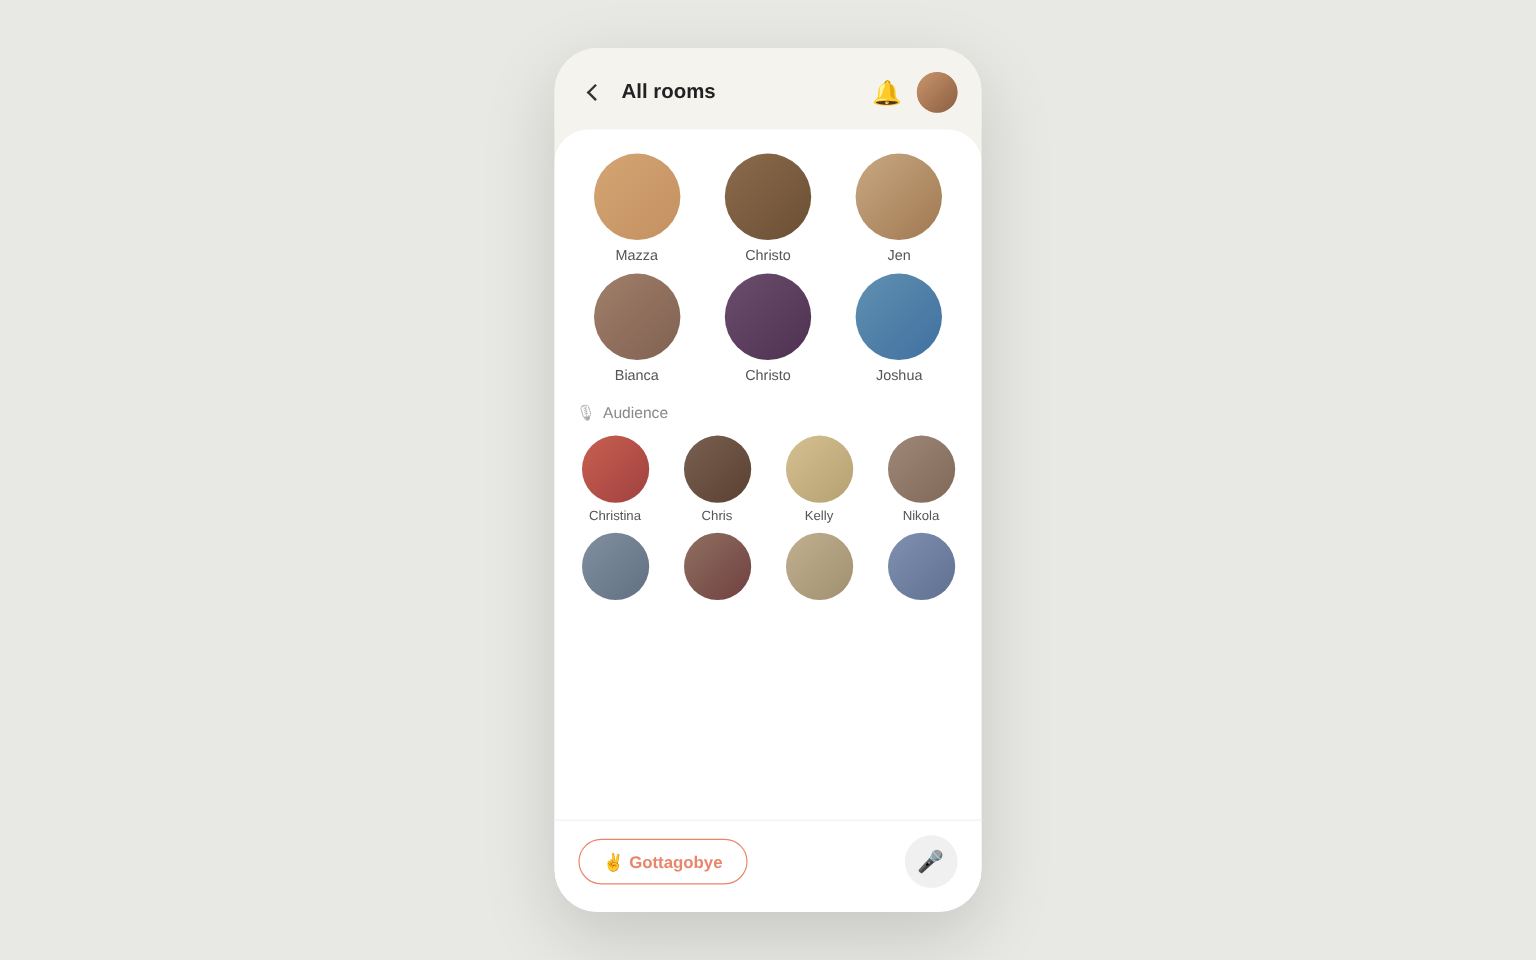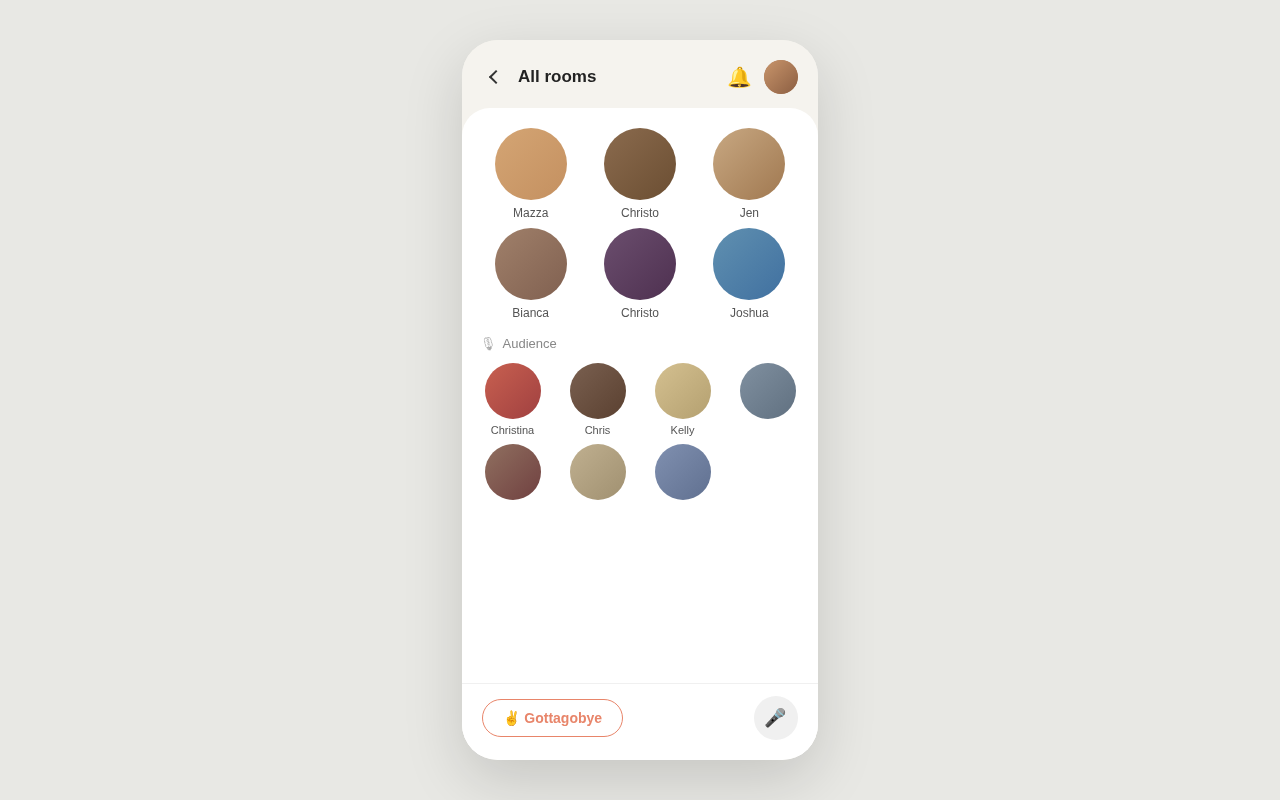--- a/index.html
+++ b/index.html
@@ -326,20 +326,26 @@
           </div>
           <span class="audience-avatar-name">Chris</span>
         </div>
         <div class="audience-avatar-item">
           <div class="audience-avatar-circle av-kelly">
             <div class="face-shape face-shape-sm"></div>
           </div>
           <span class="audience-avatar-name">Kelly</span>
         </div>
         <div class="audience-avatar-item">
+          <div class="audience-avatar-circle av-nikola">
+            <div class="face-shape face-shape-sm"></div>
+          </div>
+          <span class="audience-avatar-name">Nikola</span>
+        </div>
+        <div class="audience-avatar-item">
           <div class="audience-avatar-circle av-extra1">
             <div class="face-shape face-shape-sm"></div>
           </div>
           <span class="audience-avatar-name"></span>
         </div>
         <div class="audience-avatar-item">
           <div class="audience-avatar-circle av-extra2">
             <div class="face-shape face-shape-sm"></div>
           </div>
           <span class="audience-avatar-name"></span>

